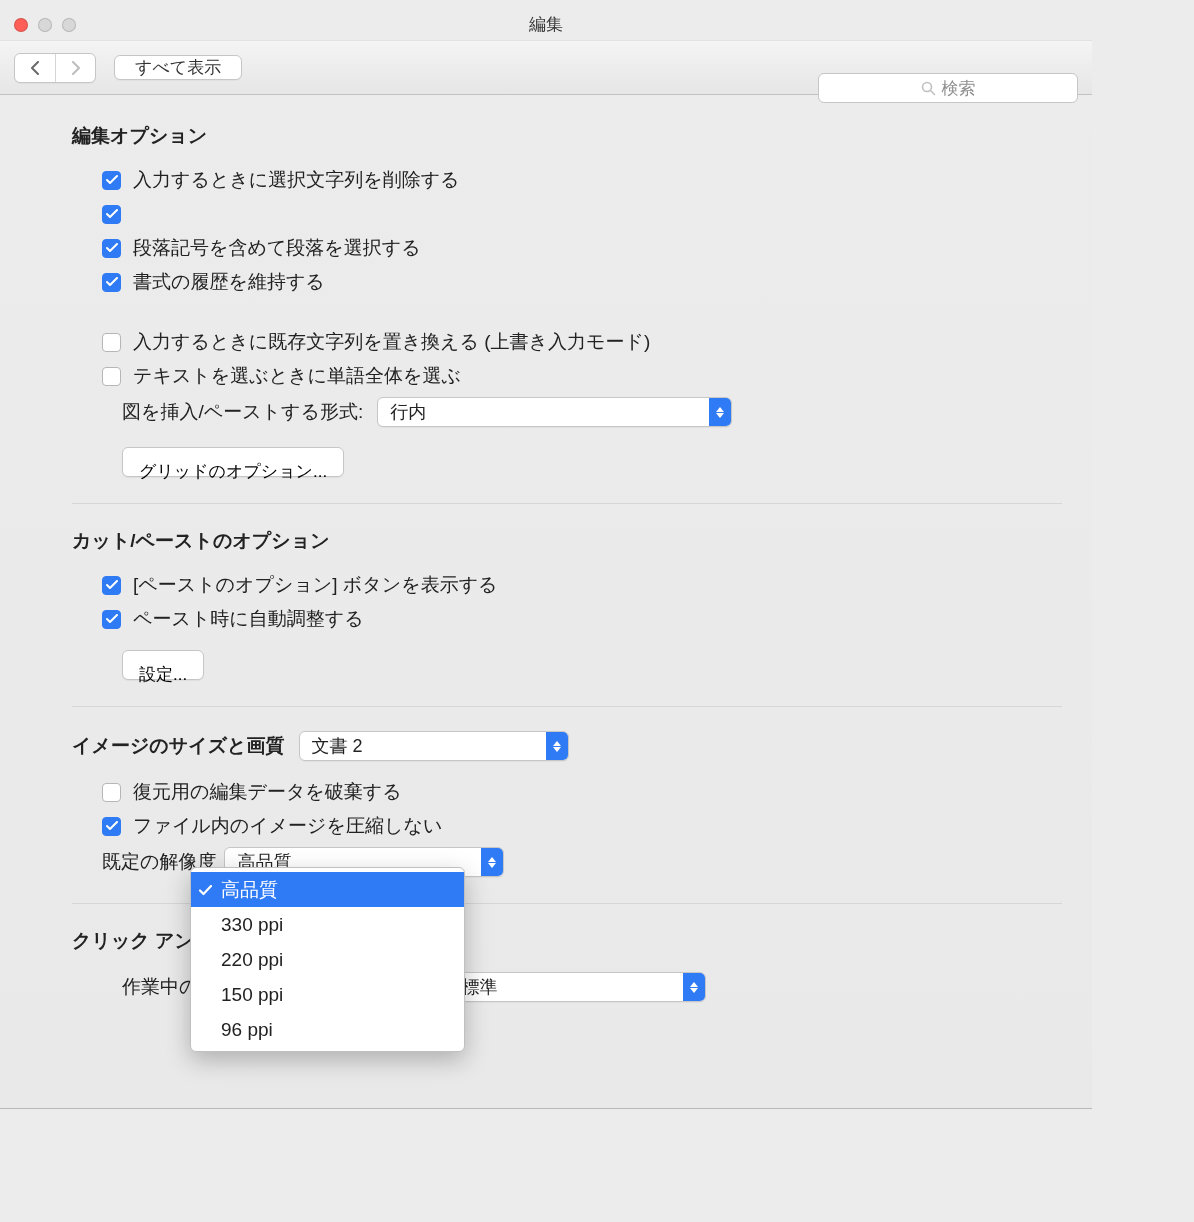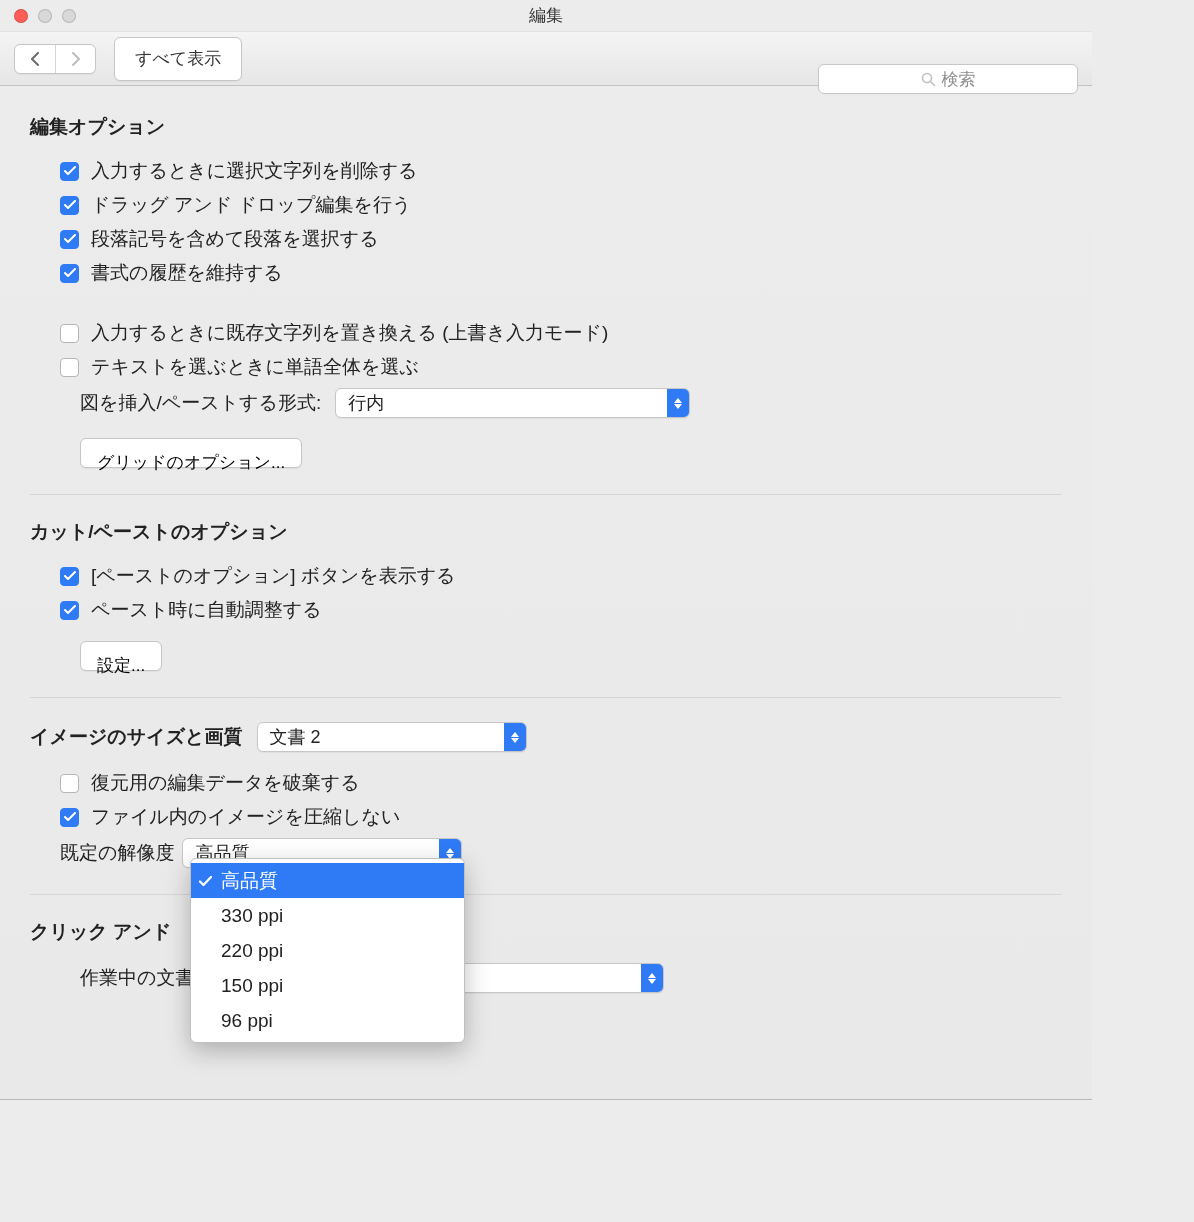--- a/index.html
+++ b/index.html
@@ -1,36 +1,36 @@
 <!DOCTYPE html>
 <html><head>
 <meta charset="utf-8">
 <style>
   * { box-sizing: border-box; margin: 0; padding: 0; }
   html, body { width: 1194px; height: 1222px; font-family: -apple-system, "Helvetica Neue", Arial, sans-serif; font-size: 17px; color: #222; background: #ececec; }
   .window { width: 1092px; height: 1100px; margin: 0; background: linear-gradient(#ececec,#e9e9e9); border-bottom: 1px solid #b8b8b8; position: relative; }
   
-  .titlebar { height: 32px; display:flex; align-items:center; position:relative; border-bottom:1px solid rgba(0,0,0,0.04);}
+  .titlebar { height: 32px; display:flex; align-items:center; position:relative; border-bottom:1px solid rgba(0,0,0,0.04);margin-top:9px;}
   .traffic { display:flex; gap:10px; padding-left:14px; }
   .dot { width:14px; height:14px; border-radius:50%; border:1px solid rgba(0,0,0,0.15); }
   .dot.red { background:#ff5f57; }
   .dot.grey { background:#d8d8d8; }
   .title { position:absolute; left:0; right:0; text-align:center; font-size:17px; color:#3a3a3a; }
   
   .toolbar { height:54px; display:flex; align-items:center; padding:0 14px; gap:18px; border-bottom:1px solid #c2c2c2; background:linear-gradient(#f4f4f4,#e6e6e6);}
   .seg { display:flex; height:30px; border:1px solid #c6c6c6; border-radius:6px; overflow:hidden; background:#fff; box-shadow:0 1px 0 rgba(255,255,255,0.6) inset, 0 1px 1px rgba(0,0,0,0.04);}
   .seg button { width:40px; border:none; background:transparent; display:flex; align-items:center; justify-content:center; cursor:pointer;}
   .seg button + button { border-left:1px solid #d6d6d6;}
-  .btn { height:44px; padding:0 20px; border:1px solid #c6c6c6; border-radius:6px; background:#fff; font-size:17px; color:#333; cursor:pointer; box-shadow:0 1px 1px rgba(0,0,0,0.04);}
+  .btn { height:25px; padding:0 20px; border:1px solid #c6c6c6; border-radius:6px; background:#fff; font-size:17px; color:#333; cursor:pointer; box-shadow:0 1px 1px rgba(0,0,0,0.04);}
   .spacer { flex:1; }
   .search { width:260px; height:30px; border:1px solid #c6c6c6; border-radius:6px; background:#fff; display:flex; align-items:center; justify-content:center; color:#8e8e8e; gap:6px;margin-top:41px; }
   .search svg { opacity:0.55; }
   
   .content { padding: 28px 30px 0 30px; position:relative;}
-  .section { padding: 0 0 22px 0;}
+  .section { padding: 0 0 22px 0; margin-left: 42px;}
   .section + .section { border-top:1px solid #d6d6d6; padding-top:24px;}
   .h { font-size:19px; font-weight:600; margin-bottom:14px; }
   .hrow { display:flex; align-items:center; gap:14px; margin-bottom:14px; }
   .row { display:flex; align-items:center; gap:12px; padding:4px 0 4px 30px; min-height:34px;}
   .cb { width:19px; height:19px; border:1px solid #b6b6b6; border-radius:4px; background:#fff; display:inline-flex; align-items:center; justify-content:center; flex-shrink:0;}
   .cb.checked { background:#2f7bf6; border-color:#2f7bf6; }
   .cb.checked svg { display:block; }
   .cb svg { display:none; }
   .lbl { font-size:19px; }
   .select { height:30px; border:1px solid #c6c6c6; border-radius:6px; background:#fff; display:inline-flex; align-items:center; padding:0 0 0 12px; position:relative; font-size:18px; box-shadow:0 1px 1px rgba(0,0,0,0.04);}
@@ -94,21 +94,20 @@
             </svg>
           </span>
         <span class="lbl">入力するときに選択文字列を削除する</span>
       </div>
       <div class="row">
         <span class="cb checked">
             <svg width="12" height="10" viewBox="0 0 12 10">
               <path d="M1 5 L4 8 L11 1" stroke="#fff" stroke-width="2" fill="none" stroke-linecap="round" stroke-linejoin="round"></path>
             </svg>
           </span>
-        <span class="lbl">ドラッグ アンド ドロップ編集を行う</span>
       </div>
       <div class="row">
         <span class="cb checked">
             <svg width="12" height="10" viewBox="0 0 12 10">
               <path d="M1 5 L4 8 L11 1" stroke="#fff" stroke-width="2" fill="none" stroke-linecap="round" stroke-linejoin="round"></path>
             </svg>
           </span>
         <span class="lbl">段落記号を含めて段落を選択する</span>
       </div>
       <div class="row">

